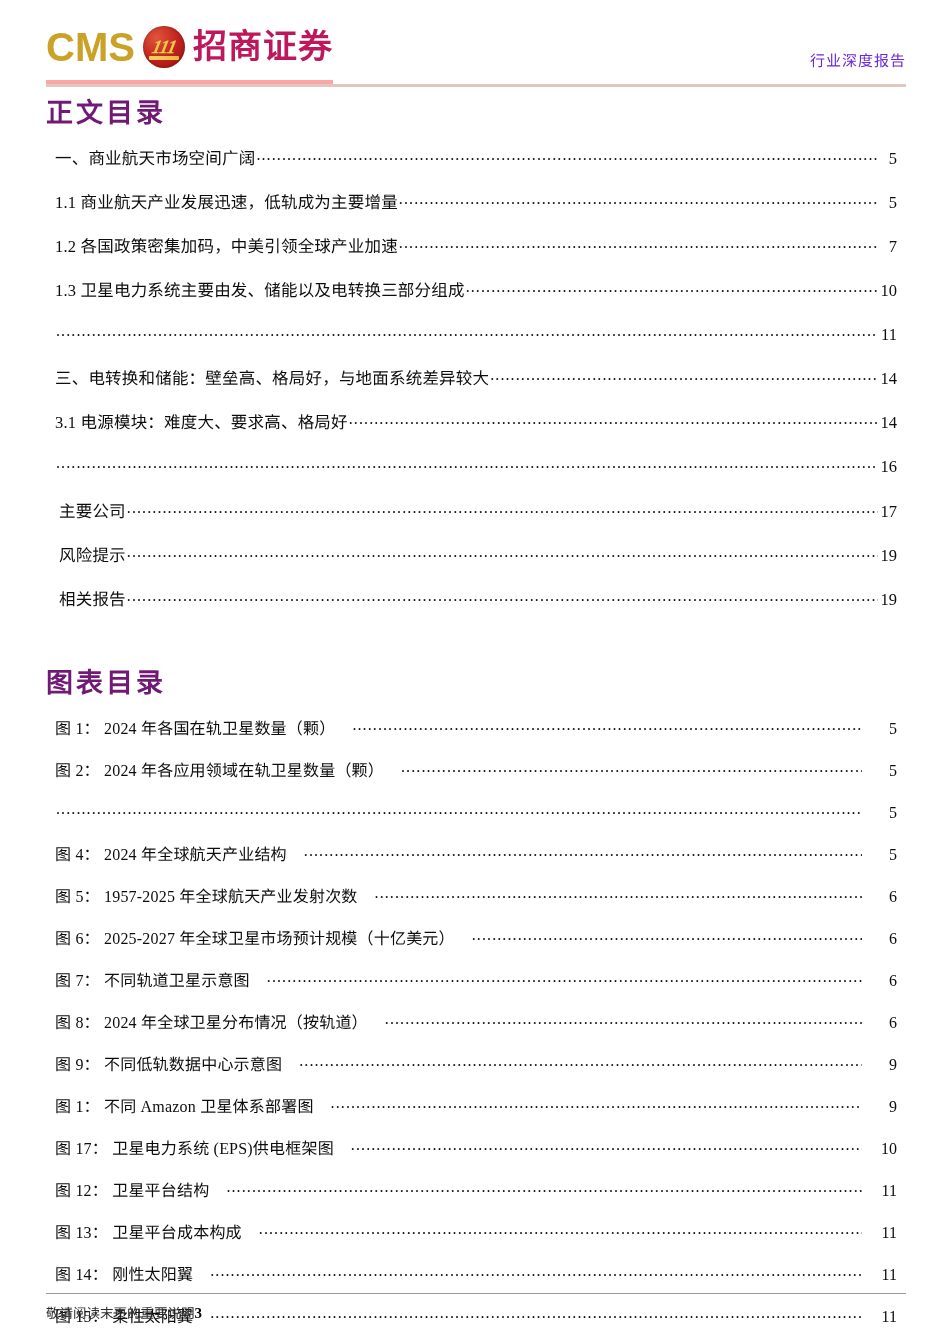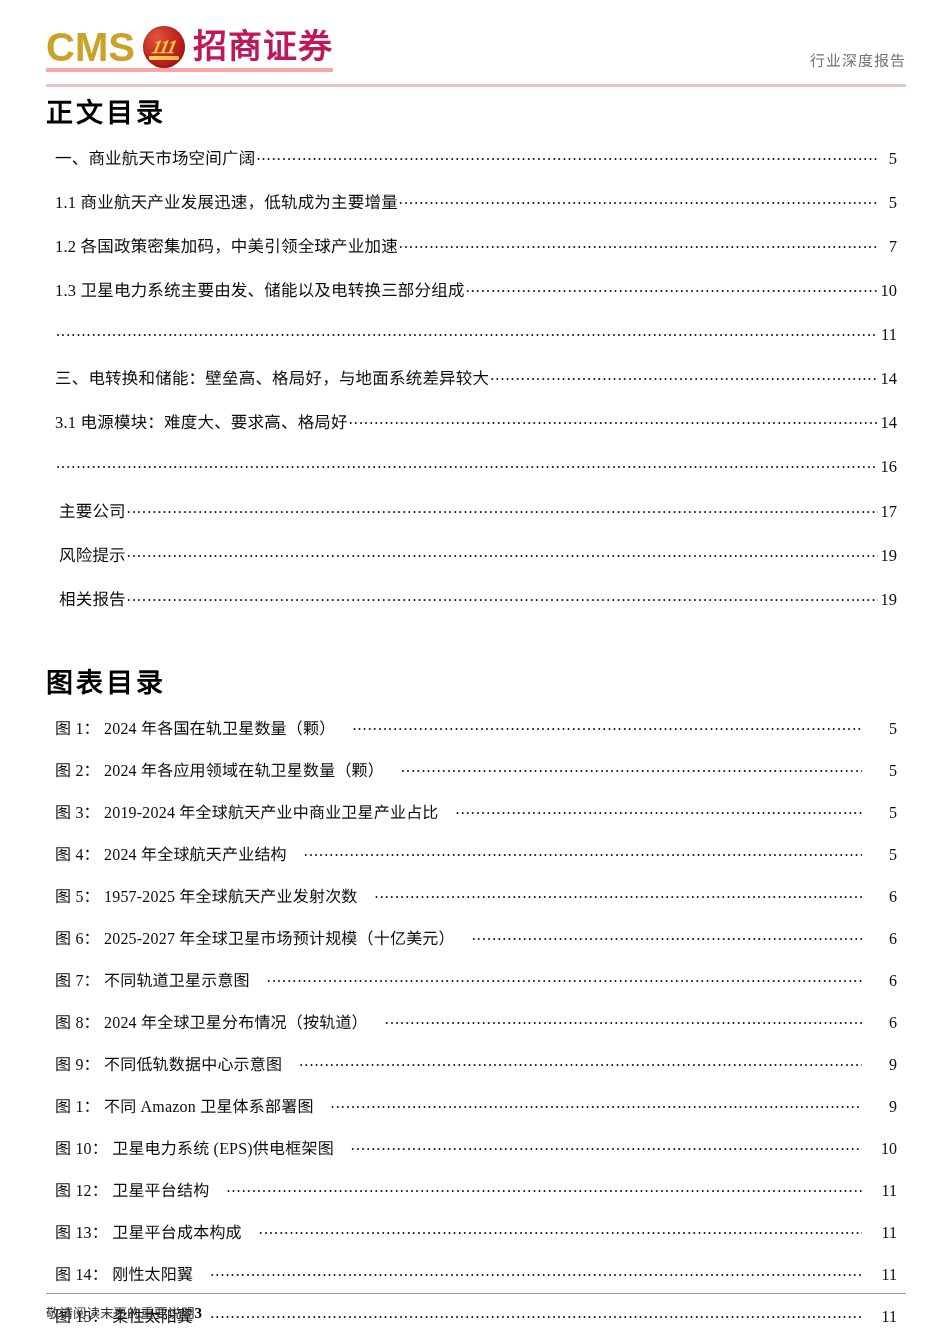--- a/index.html
+++ b/index.html
@@ -32,21 +32,21 @@
     height: 90px;
   }
   .brand {
     position: absolute;
     left: 46px;
     top: 26px;
     display: flex;
     align-items: center;
     gap: 8px;
     border-bottom: 4px solid #fca5a5;
-    padding-bottom: 0;
+    padding-bottom: 12px;
   }
   .brand-cms {
     font-family: "Liberation Sans", sans-serif;
     font-weight: bold;
     font-size: 40px;
     letter-spacing: 0px;
     color: #c9a227;
     line-height: 1;
   }
   .brand-mark {
@@ -90,21 +90,21 @@
     color: #be185d;
     line-height: 1;
     letter-spacing: 1px;
   }
   .header-right {
     position: absolute;
     right: 44px;
     top: 49px;
     font-family: "Liberation Serif", "DejaVu Serif", serif;
     font-size: 15px;
-    color: #737373;
+    color: #6d28d9;
     letter-spacing: 1px;
   }
   .header-rule {
     position: absolute;
     left: 46px;
     right: 44px;
     top: 84px;
     height: 3px;
     background: #e3c6c0;
   }
@@ -114,21 +114,21 @@
     position: absolute;
     left: 46px;
     right: 44px;
     top: 96px;
   }
 
   .section-title {
     font-family: "Liberation Serif", "DejaVu Serif", serif;
     font-weight: bold;
     font-size: 27px;
-    color: #000000;
+    color: #701a75;
     letter-spacing: 3px;
     margin: 0 0 16px 0;
     line-height: 1.3;
   }
 
   .toc-list {
     list-style: none;
     margin: 9px;
     padding: 0;
   }
@@ -309,21 +309,20 @@
           <span class="toc-page">5</span>
         </li>
 
         <li class="toc-row">
           <span class="toc-label">图 2： 2024 年各应用领域在轨卫星数量（颗）</span>
           <span class="toc-dots"></span>
           <span class="toc-page">5</span>
         </li>
 
         <li class="toc-row">
-          <span class="toc-label">图 3： 2019-2024 年全球航天产业中商业卫星产业占比</span>
           <span class="toc-dots"></span>
           <span class="toc-page">5</span>
         </li>
 
         <li class="toc-row">
           <span class="toc-label">图 4： 2024 年全球航天产业结构</span>
           <span class="toc-dots"></span>
           <span class="toc-page">5</span>
         </li>
 
@@ -357,21 +356,21 @@
           <span class="toc-page">9</span>
         </li>
 
         <li class="toc-row">
           <span class="toc-label">图 1： 不同 Amazon 卫星体系部署图</span>
           <span class="toc-dots"></span>
           <span class="toc-page">9</span>
         </li>
 
         <li class="toc-row">
-          <span class="toc-label">图 10： 卫星电力系统 (EPS)供电框架图</span>
+          <span class="toc-label">图 17： 卫星电力系统 (EPS)供电框架图</span>
           <span class="toc-dots"></span>
           <span class="toc-page">10</span>
         </li>
 
         <li class="toc-row">
           <span class="toc-label">图 12： 卫星平台结构</span>
           <span class="toc-dots"></span>
           <span class="toc-page">11</span>
         </li>
 

